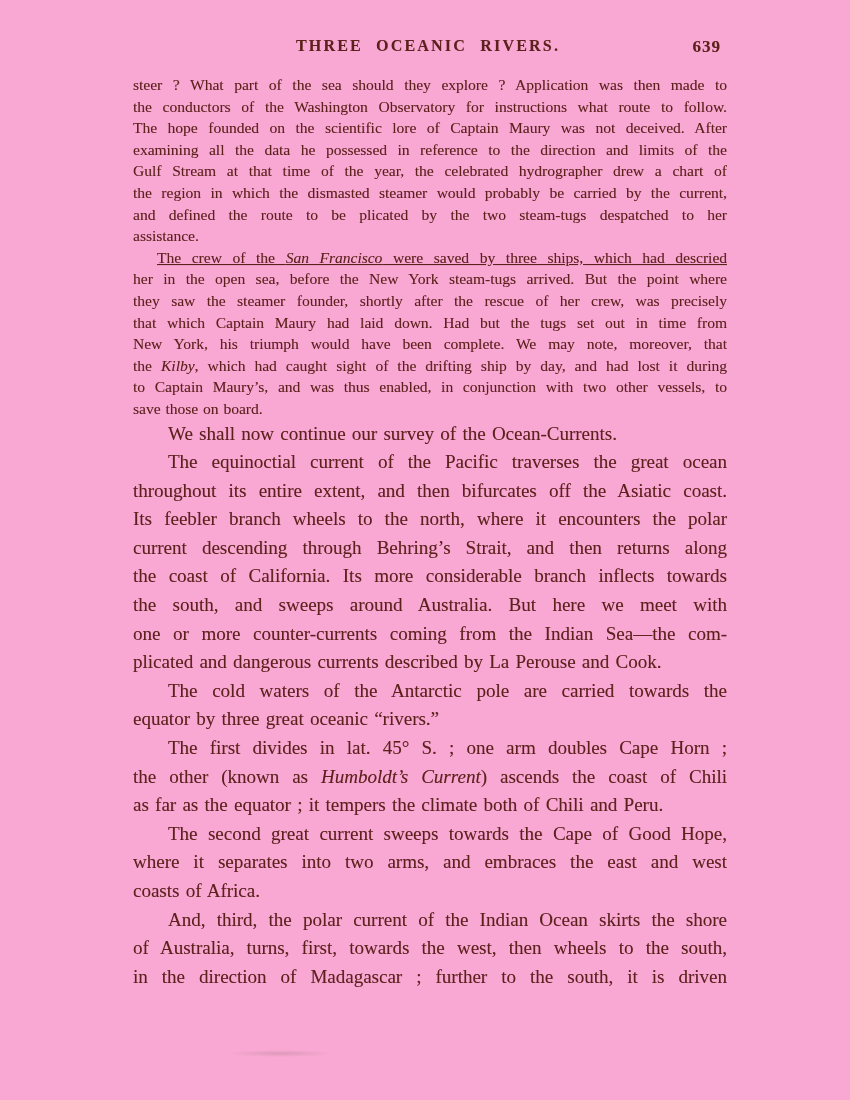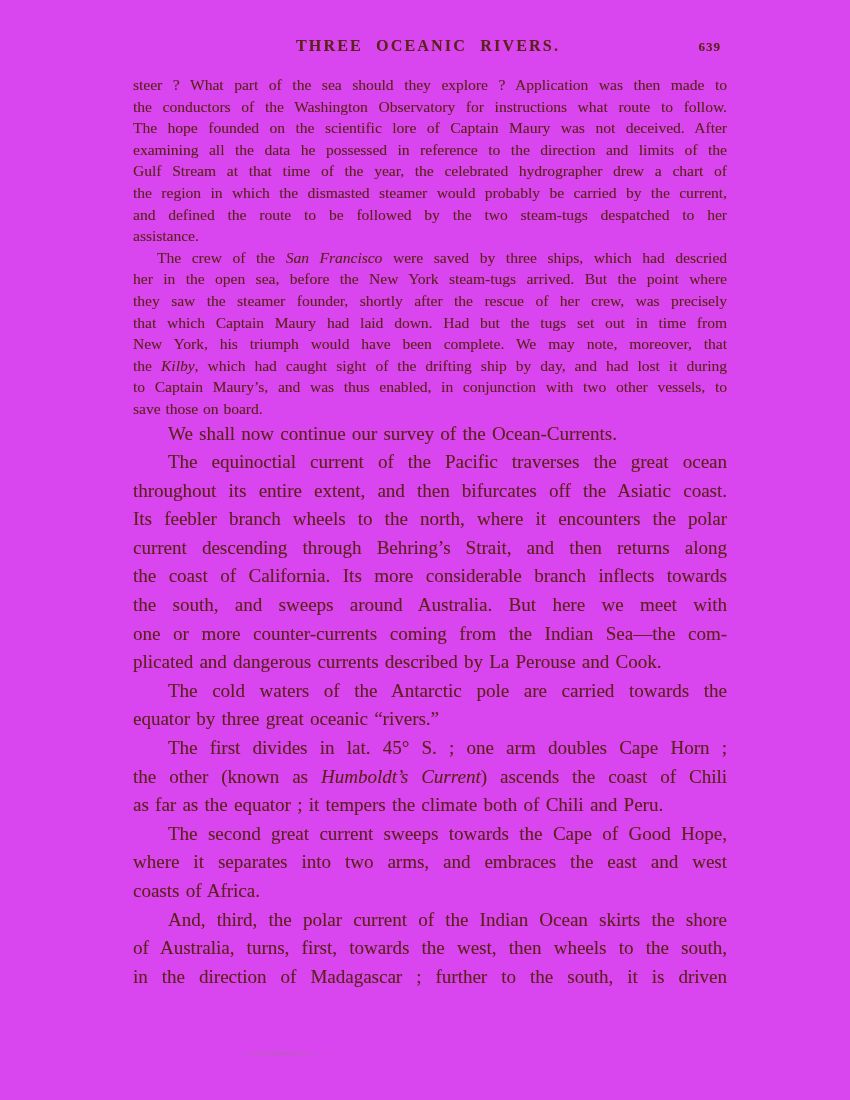--- a/index.html
+++ b/index.html
@@ -4,21 +4,21 @@
 <style>
   html, body {
     margin: 0;
     padding: 0;
     background: #ffffff;
   }
   .page {
     position: relative;
     width: 850px;
     height: 1100px;
-    background: #d946ef;
+    background: #f9a8d4;
     overflow: hidden;
     font-family: "Liberation Serif", "DejaVu Serif", serif;
     color: #5c211d;
   }
   .page * {
     text-shadow: 0.3px 0.3px 0 rgba(110, 45, 38, 0.35);
   }
   .running-head-wrap {
     position: absolute;
     left: 133px;
@@ -31,21 +31,21 @@
     font-size: 16px;
     font-weight: bold;
     letter-spacing: 2.2px;
     word-spacing: 7px;
     line-height: 20px;
   }
   .page-num {
     position: absolute;
     right: 2px;
     top: 1px;
-    font-size: 13px;
+    font-size: 17px;
     font-weight: bold;
     letter-spacing: 1px;
     line-height: 20px;
   }
   .content {
     position: absolute;
     left: 133px;
     right: 123px;
     top: 74px;
   }
@@ -65,21 +65,21 @@
   }
   .line {
     white-space: normal;
     text-align: left;
     overflow: hidden;
   }
   .line.just {
     text-align: justify;
     text-align-last: justify;
   }
-  .section.small .indent { text-indent: 24px; }
+  .section.small .indent { text-indent: 24px; text-decoration: underline; }
   .section.large .indent { text-indent: 35px; }
   .it { font-style: italic; }
   .artifact {
     position: absolute;
     left: 228px;
     top: 1050px;
     width: 105px;
     height: 7px;
     background: radial-gradient(ellipse at center, rgba(150, 118, 115, 0.28), transparent 72%);
     text-shadow: none;
@@ -96,21 +96,21 @@
 
   <div class="content">
       <div class="section small">
         <div class="paragraph">
           <div class="line just"><span>steer ?  What part of the sea should they explore ?  Application was then made to</span></div>
           <div class="line just"><span>the conductors of the Washington Observatory for instructions what route to follow.</span></div>
           <div class="line just"><span>The hope founded on the scientific lore of Captain Maury was not deceived.  After</span></div>
           <div class="line just"><span>examining all the data he possessed in reference to the direction and limits of the</span></div>
           <div class="line just"><span>Gulf Stream at that time of the year, the celebrated hydrographer drew a chart of</span></div>
           <div class="line just"><span>the region in which the dismasted steamer would probably be carried by the current,</span></div>
-          <div class="line just"><span>and defined the route to be followed by the two steam-tugs despatched to her</span></div>
+          <div class="line just"><span>and defined the route to be plicated by the two steam-tugs despatched to her</span></div>
           <div class="line"><span>assistance.</span></div>
         </div>
         <div class="paragraph">
           <div class="line just indent"><span>The crew of the </span><span class="it">San Francisco</span><span> were saved by three ships, which had descried</span></div>
           <div class="line just"><span>her in the open sea, before the New York steam-tugs arrived.  But the point where</span></div>
           <div class="line just"><span>they saw the steamer founder, shortly after the rescue of her crew, was precisely</span></div>
           <div class="line just"><span>that which Captain Maury had laid down.  Had but the tugs set out in time from</span></div>
           <div class="line just"><span>New York, his triumph would have been complete.  We may note, moreover, that</span></div>
           <div class="line just"><span>the </span><span class="it">Kilby</span><span>, which had caught sight of the drifting ship by day, and had lost it during</span></div>
           <div class="line just"><span>to Captain Maury’s, and was thus enabled, in conjunction with two other vessels, to</span></div>

